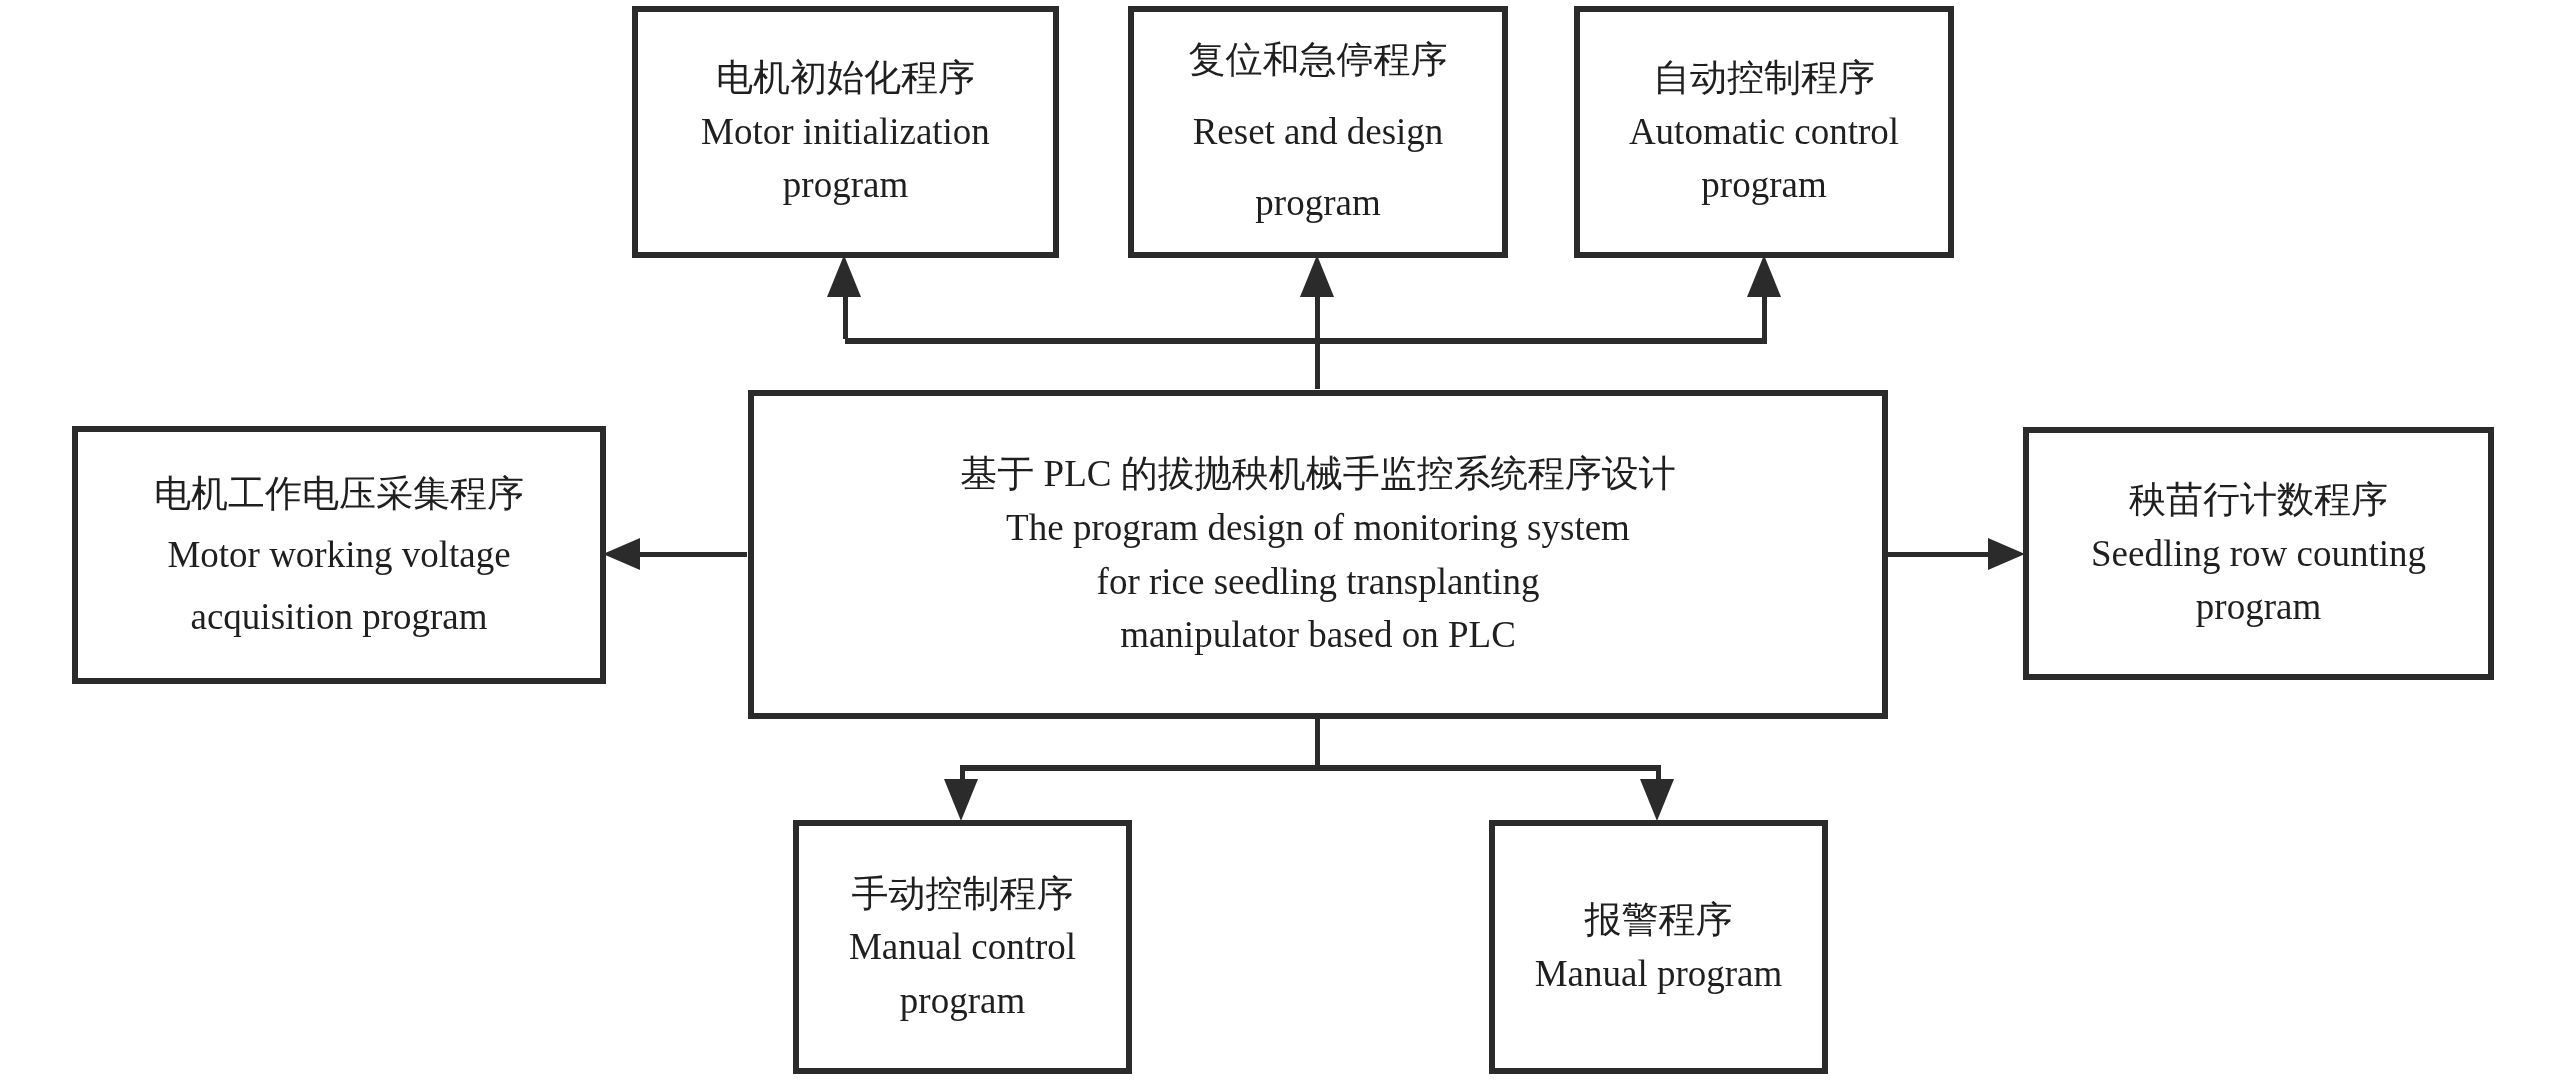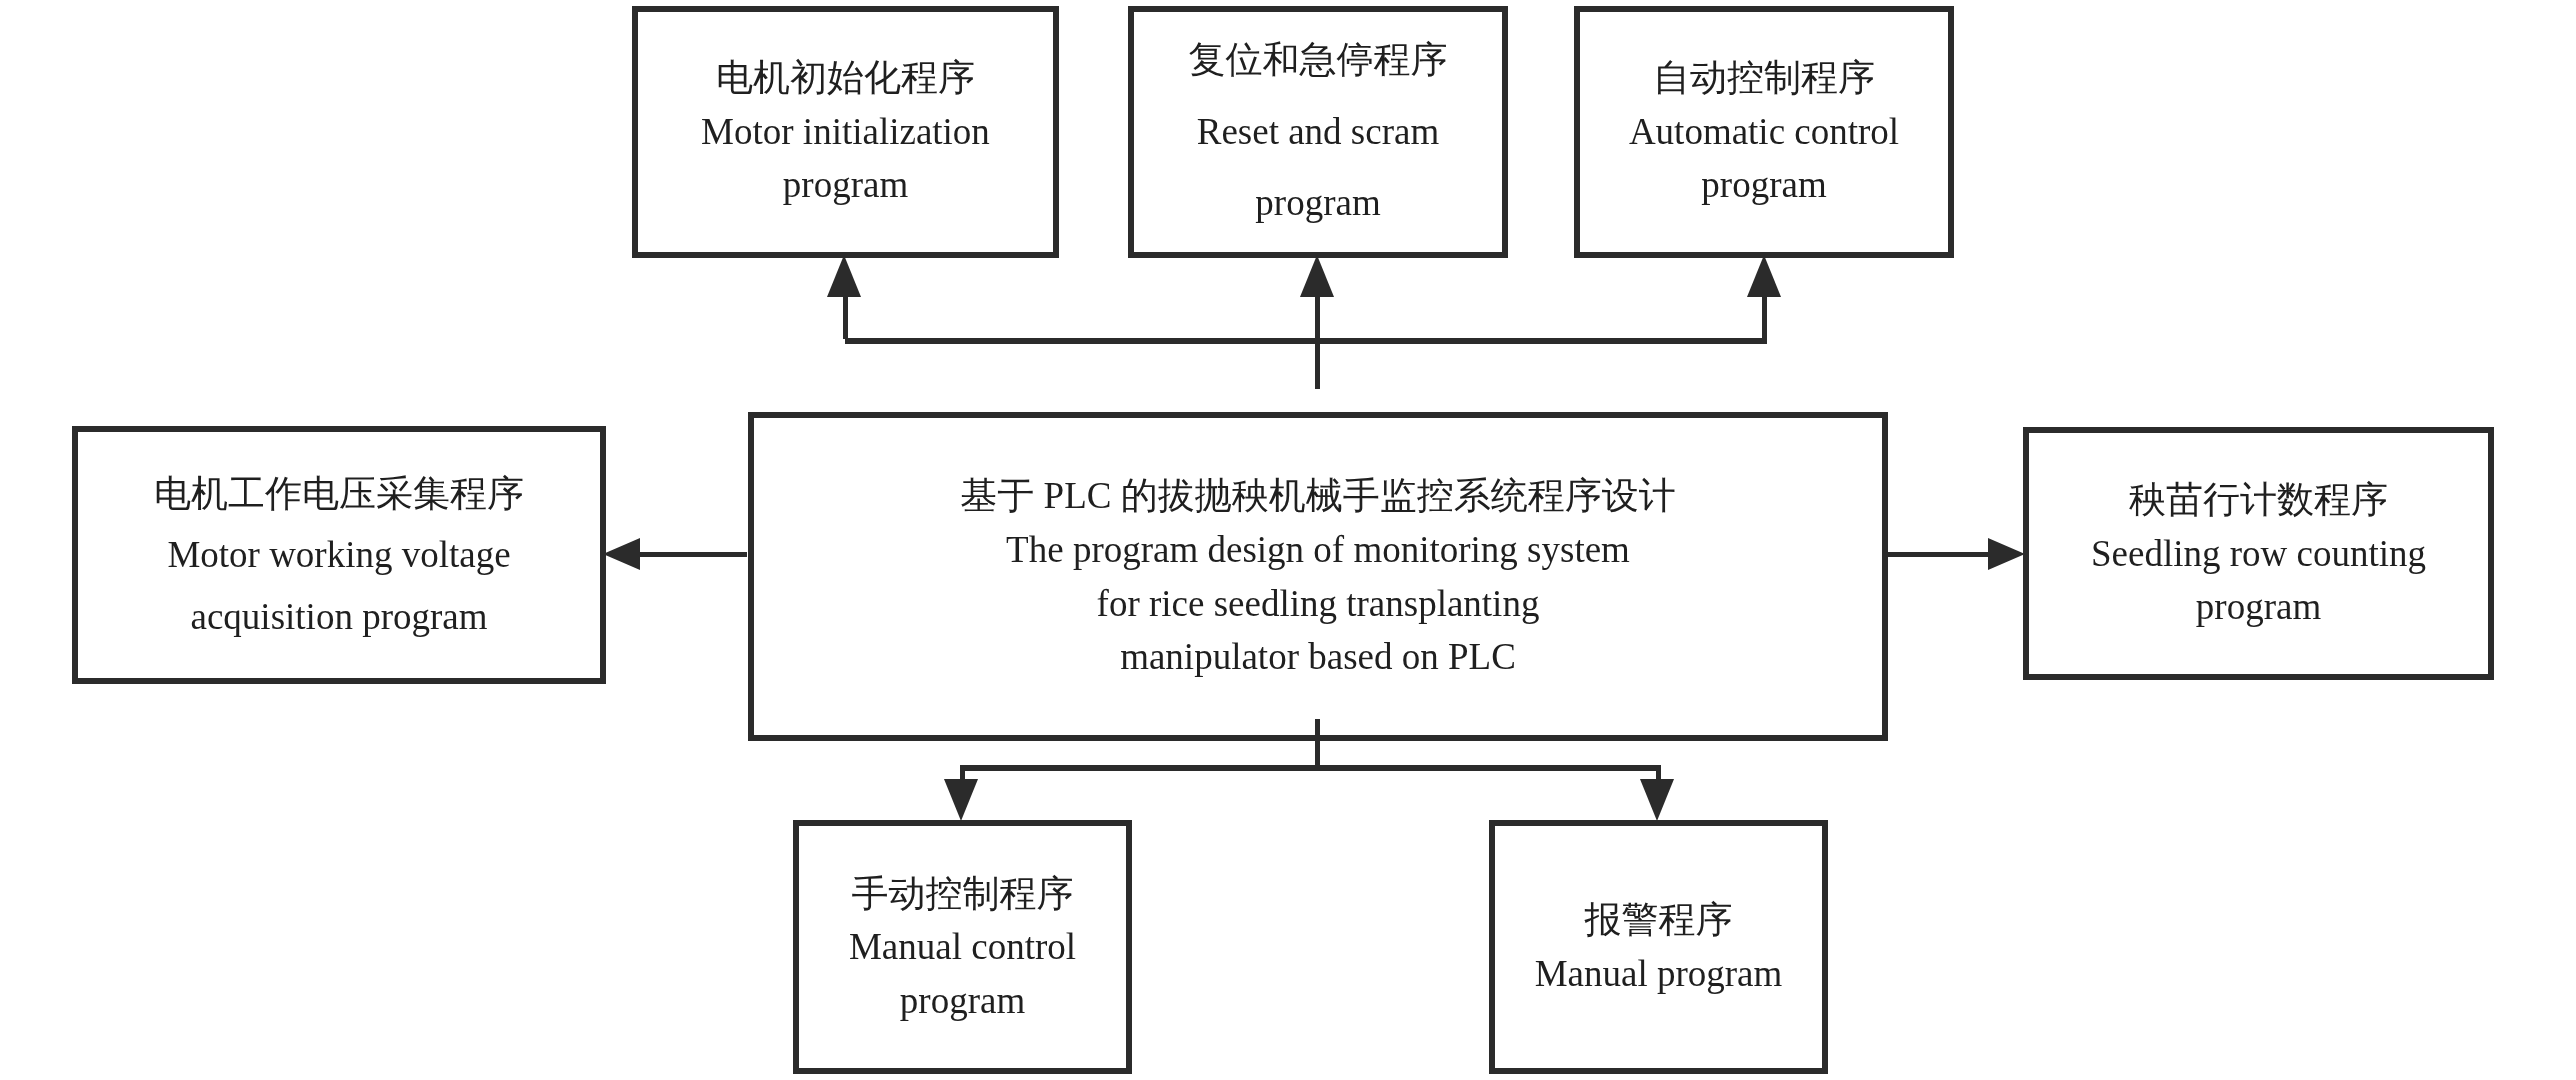--- a/index.html
+++ b/index.html
@@ -35,40 +35,40 @@
   
   .ah-up{border-left:17.7px solid transparent;border-right:17.7px solid transparent;border-bottom:42px solid var(--line);}
   .ah-down{border-left:17.7px solid transparent;border-right:17.7px solid transparent;border-top:42px solid var(--line);}
   .ah-left{border-top:16.4px solid transparent;border-bottom:16.4px solid transparent;border-right:37px solid var(--line);}
   .ah-right{border-top:16.4px solid transparent;border-bottom:16.4px solid transparent;border-left:37px solid var(--line);}
 
   
   #box-motor-init     {left:632px;  top:5.5px;    width:427px;  height:252px;}
   #box-reset-scram    {left:1128px; top:5.5px;    width:380px;  height:252px;gap:18px;}
   #box-auto-control   {left:1574px; top:5.5px;    width:380px;  height:252px;}
-  #box-center         {left:748px; top:390px;  width:1140px; height:329px;margin-top:22px;}
+  #box-center         {left:748px; top:390px;  width:1140px; height:329px;}
   #box-voltage-acq    {left:72px;  top:426px;  width:534px;  height:258px;gap:8px;}
   #box-row-counting   {left:2023px; top:427px;  width:471px;  height:253px;}
   #box-manual-control {left:793px; top:820px; width:339px;  height:254px;}
   #box-alarm          {left:1489px; top:820px; width:339px;  height:254px;}
 </style>
 </head>
 <body>
 
 <div class="canvas">
 
   <div class="box" id="box-motor-init">
     <div class="ln">电机初始化程序</div>
     <div class="ln">Motor initialization</div>
     <div class="ln">program</div>
   </div>
 
   <div class="box" id="box-reset-scram">
     <div class="ln">复位和急停程序</div>
-    <div class="ln">Reset and scram</div>
+    <div class="ln">Reset and design</div>
     <div class="ln">program</div>
   </div>
 
   <div class="box" id="box-auto-control">
     <div class="ln">自动控制程序</div>
     <div class="ln">Automatic control</div>
     <div class="ln">program</div>
   </div>
 
   <div class="box" id="box-center">

